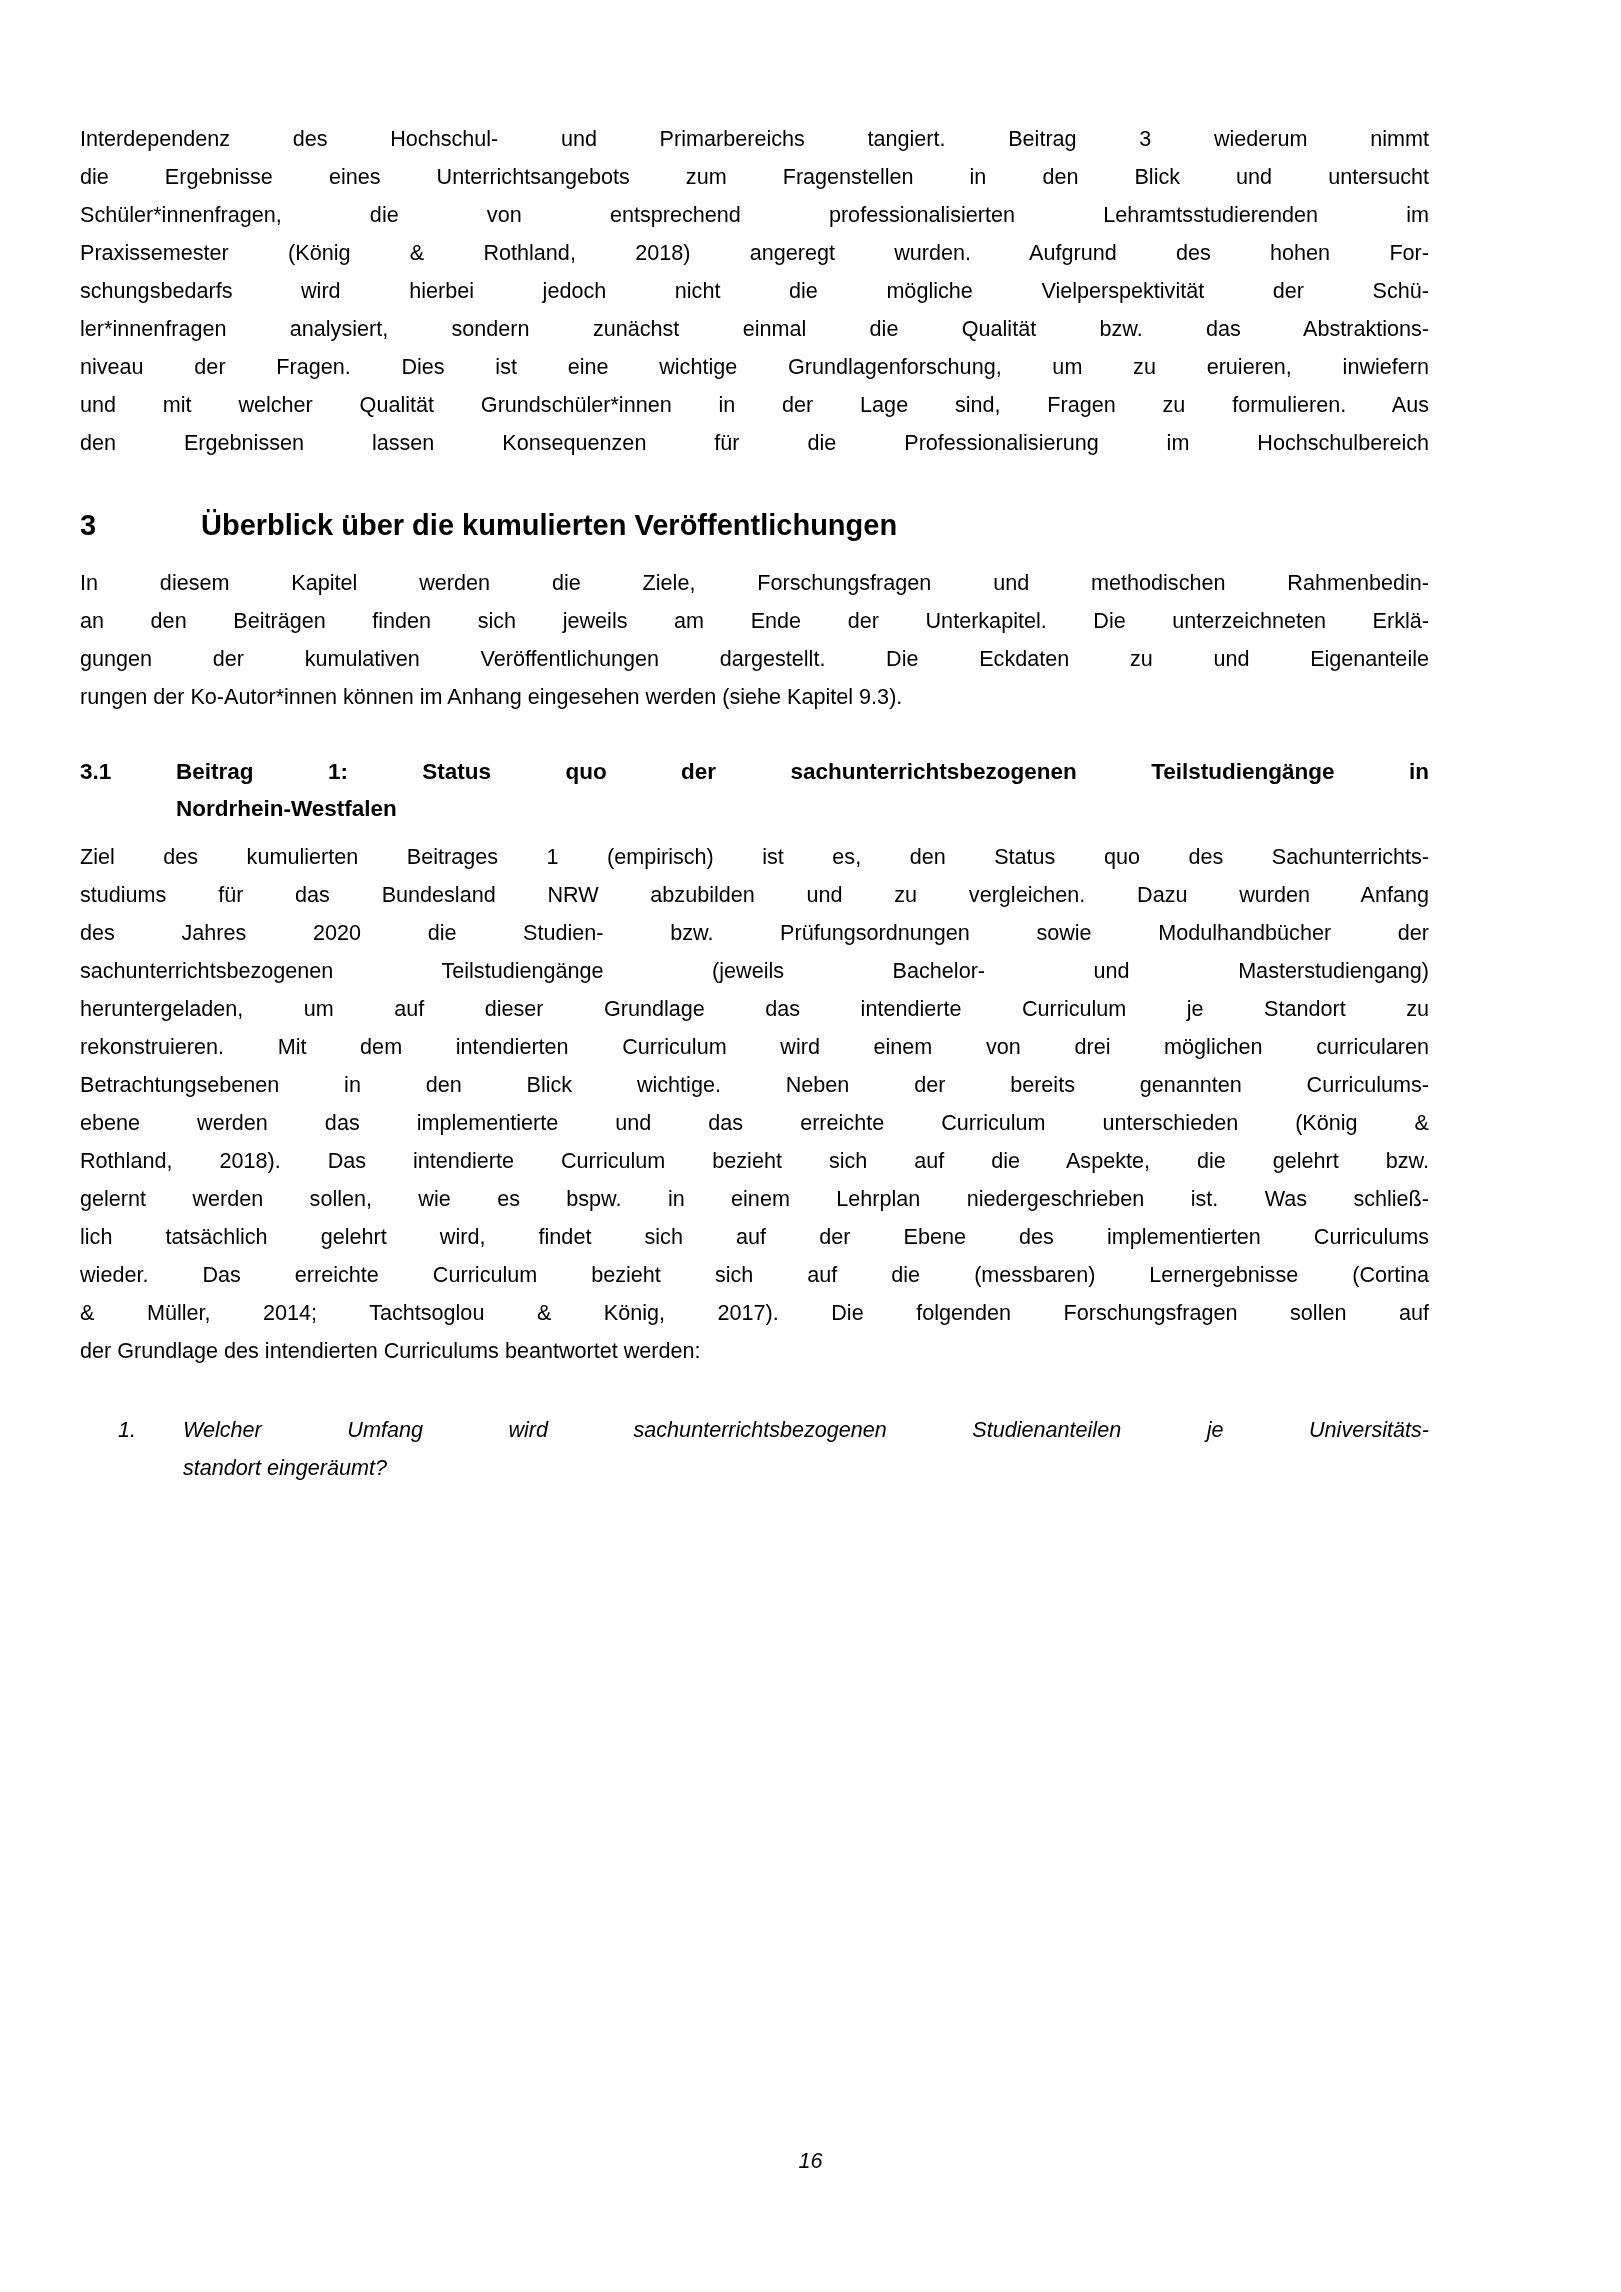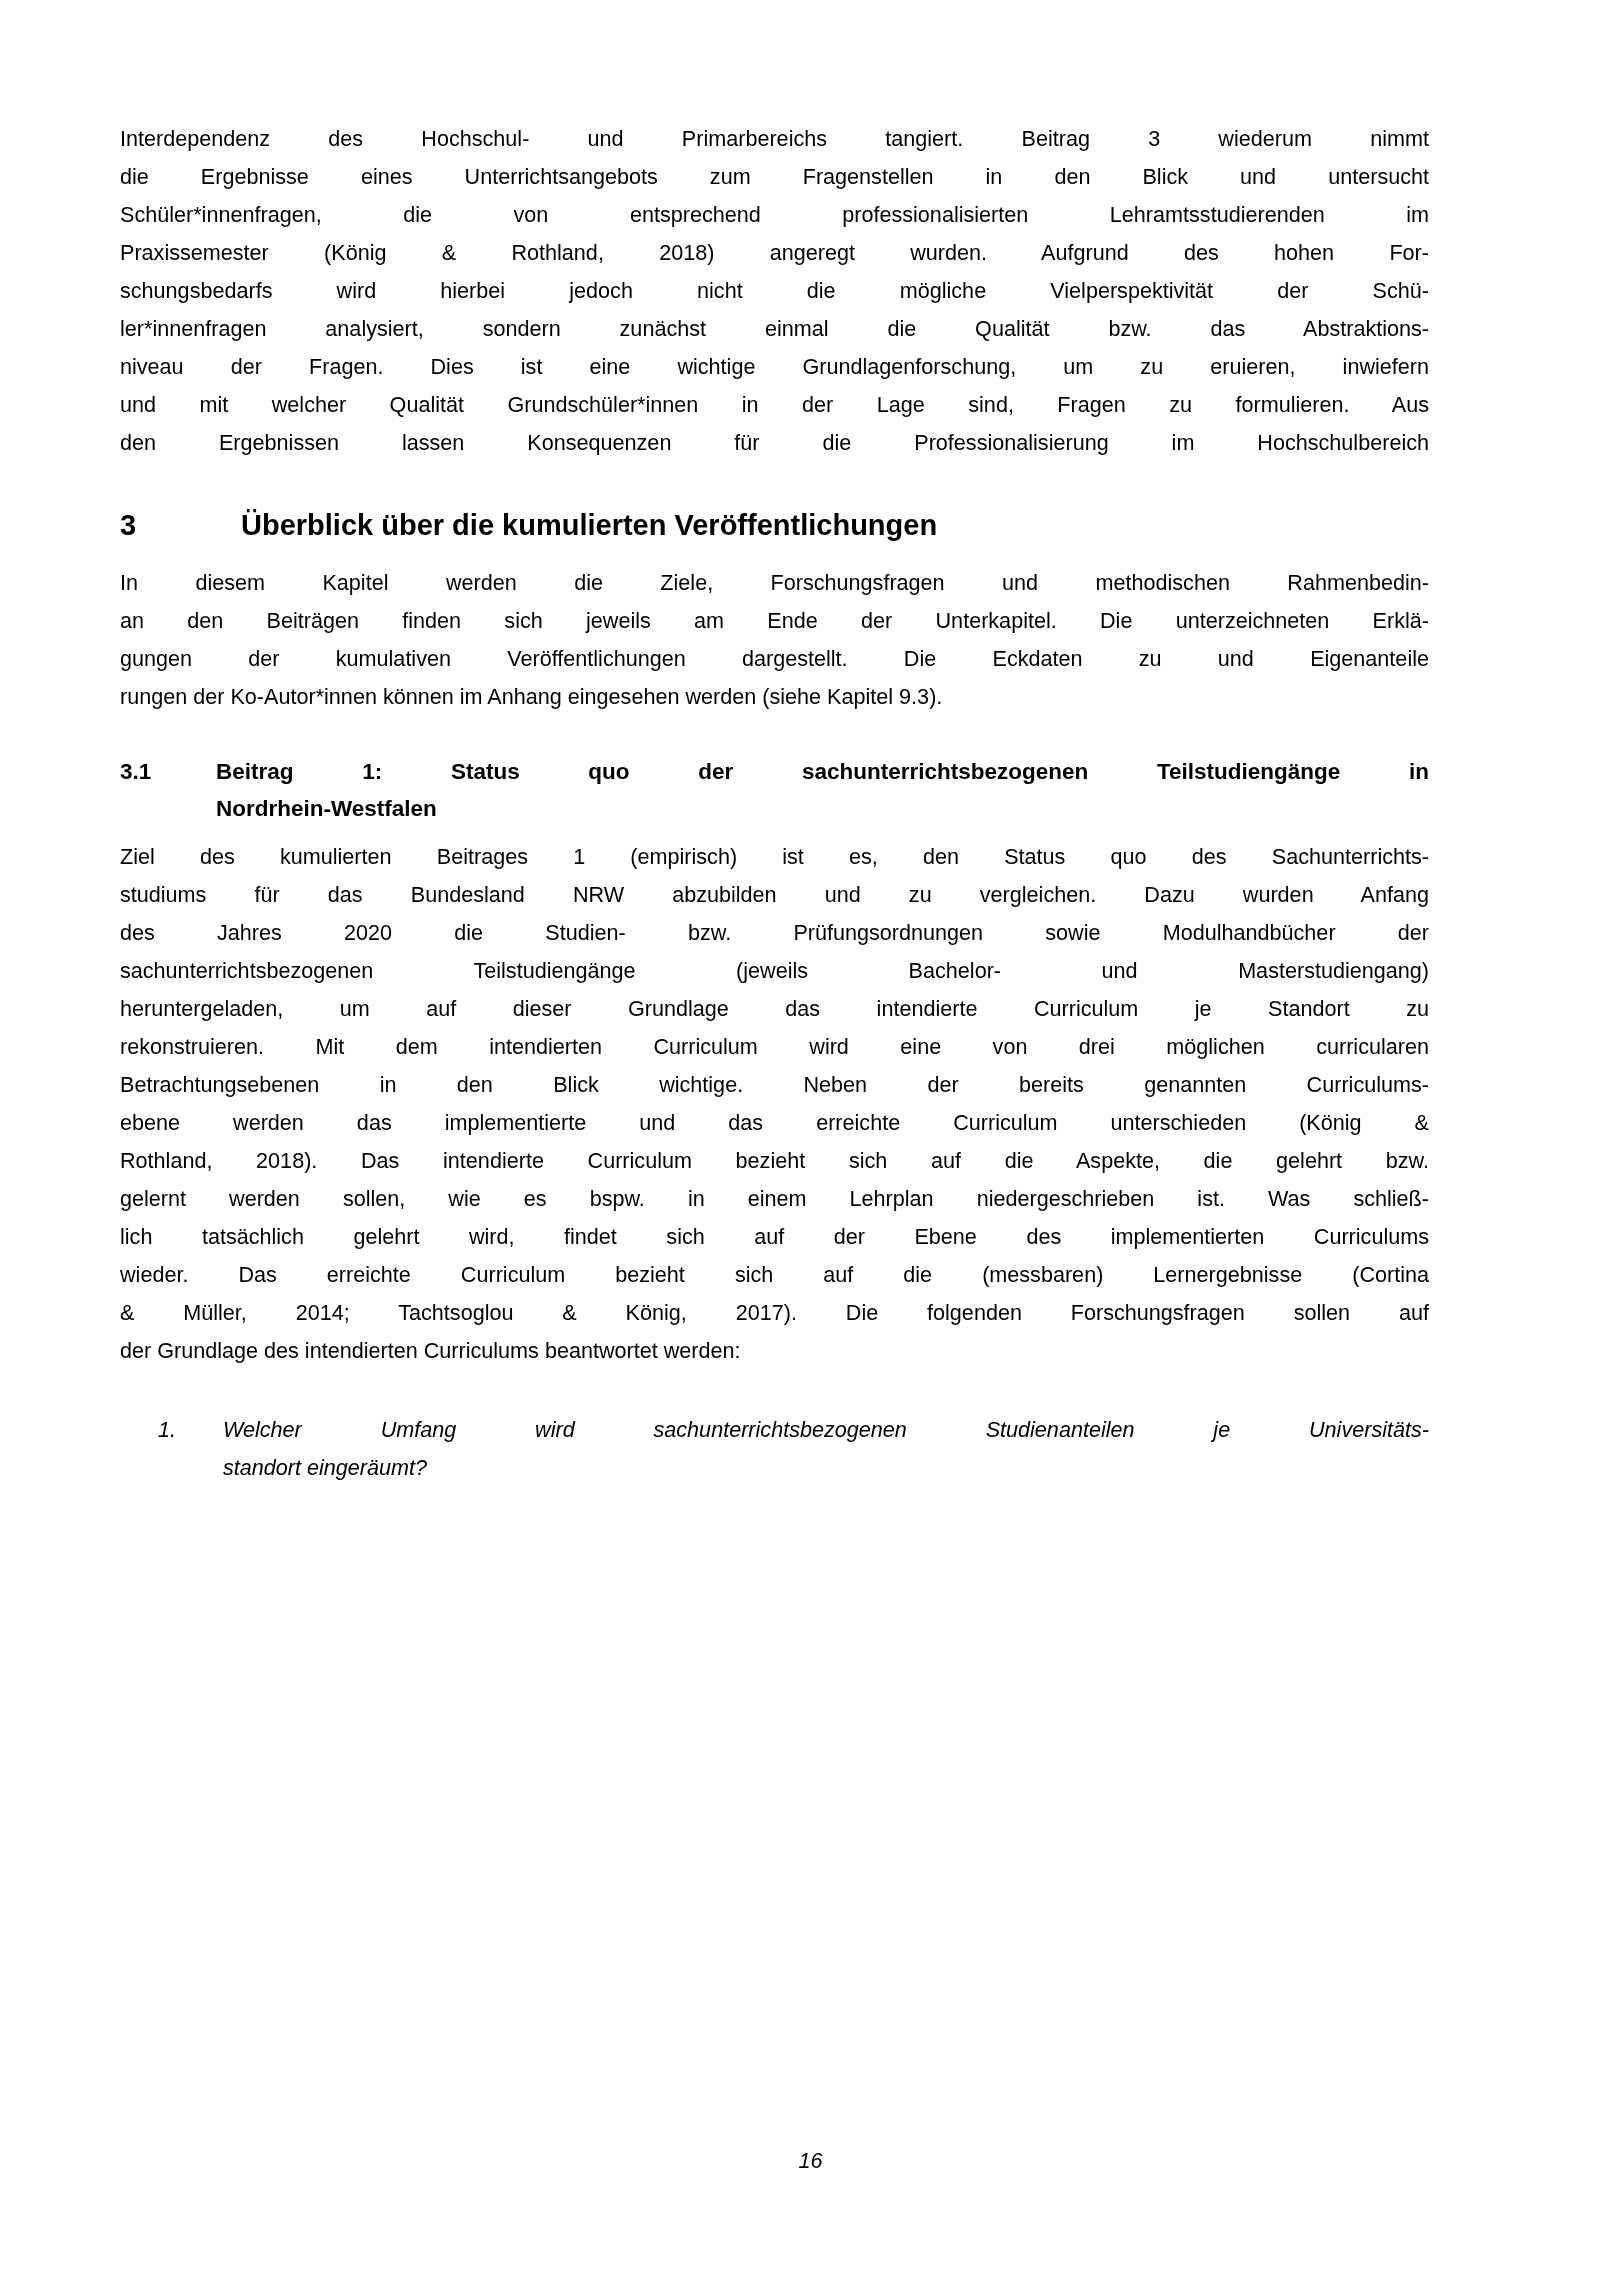--- a/index.html
+++ b/index.html
@@ -6,21 +6,21 @@
   body {
     width: 1621px;
     height: 2293px;
     background: #ffffff;
     color: #000000;
     font-family: "Liberation Sans", sans-serif;
     position: relative;
     overflow: hidden;
   }
   .page {
-    padding: 120px 192px 0 120px;
+    padding: 120px 192px 0 80px;
     font-size: 21.6px;
     line-height: 38px;
   }
   .para .line,
   .sec-title .line,
   .item-content .line {
     text-align: justify;
     text-align-last: justify;
   }
   .para .line.last,
@@ -101,21 +101,21 @@
         <div class="line last">Nordrhein-Westfalen</div>
       </div>
   </div>
 
   <div class="para">
       <div class="line">Ziel des kumulierten Beitrages 1 (empirisch) ist es, den Status quo des Sachunterrichts-</div>
       <div class="line">studiums für das Bundesland NRW abzubilden und zu vergleichen. Dazu wurden Anfang</div>
       <div class="line">des Jahres 2020 die Studien- bzw. Prüfungsordnungen sowie Modulhandbücher der</div>
       <div class="line">sachunterrichtsbezogenen Teilstudiengänge (jeweils Bachelor- und Masterstudiengang)</div>
       <div class="line">heruntergeladen, um auf dieser Grundlage das intendierte Curriculum je Standort zu</div>
-      <div class="line">rekonstruieren. Mit dem intendierten Curriculum wird eine von drei möglichen curricularen</div>
+      <div class="line">rekonstruieren. Mit dem intendierten Curriculum wird einem von drei möglichen curricularen</div>
       <div class="line">Betrachtungsebenen in den Blick wichtige. Neben der bereits genannten Curriculums-</div>
       <div class="line">ebene werden das implementierte und das erreichte Curriculum unterschieden (König &amp;</div>
       <div class="line">Rothland, 2018). Das intendierte Curriculum bezieht sich auf die Aspekte, die gelehrt bzw.</div>
       <div class="line">gelernt werden sollen, wie es bspw. in einem Lehrplan niedergeschrieben ist. Was schließ-</div>
       <div class="line">lich tatsächlich gelehrt wird, findet sich auf der Ebene des implementierten Curriculums</div>
       <div class="line">wieder. Das erreichte Curriculum bezieht sich auf die (messbaren) Lernergebnisse (Cortina</div>
       <div class="line">&amp; Müller, 2014; Tachtsoglou &amp; König, 2017). Die folgenden Forschungsfragen sollen auf</div>
       <div class="line last">der Grundlage des intendierten Curriculums beantwortet werden:</div>
     </div>
 

